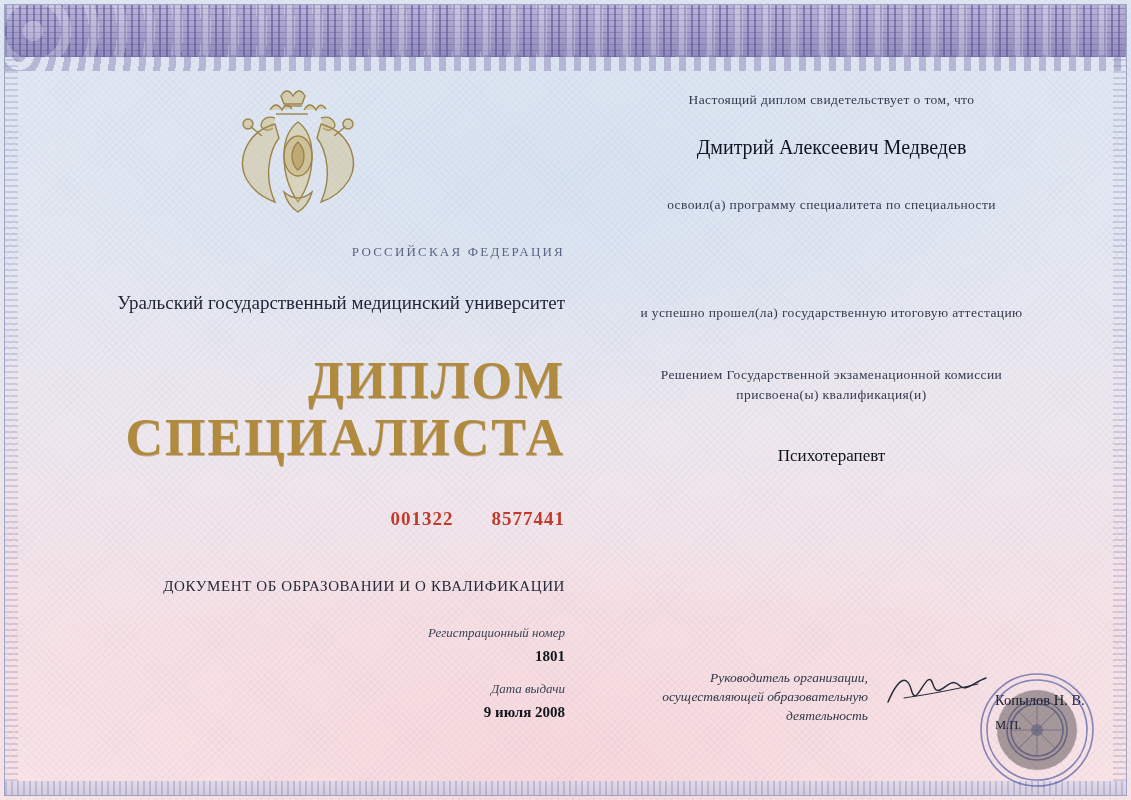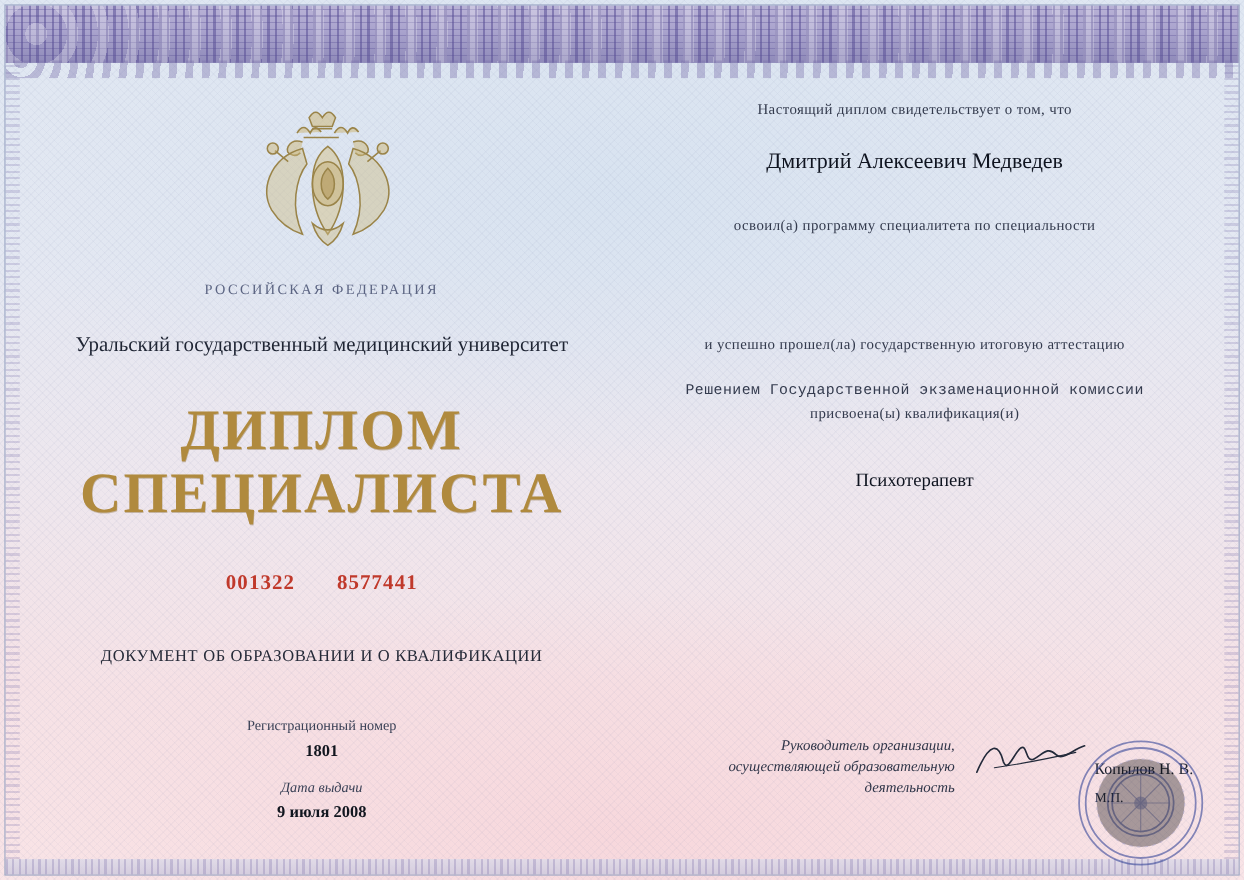--- a/index.html
+++ b/index.html
@@ -64,21 +64,21 @@
   }
   #leftband,#rightband{
     position:absolute;top:57px;bottom:19px;width:13px;
     background:repeating-linear-gradient(0deg, rgba(120,110,170,0.30) 0 2px, rgba(255,255,255,0) 2px 6px);
     opacity:.8;
   }
   #leftband{left:5px;}
   #rightband{right:5px;}
 
   .col{position:absolute;}
-  #leftcol{left:20px;top:73px;width:545px;text-align:center;}
+  #leftcol{left:20px;top:62px;width:545px;text-align:right;}
   #rightcol{left:564px;top:70px;width:535px;text-align:center;}
 
   
   .emblem{margin:18px auto 0;width:150px;height:150px;}
   .country{
     margin-top:14px;
     font-size:13px;letter-spacing:2.2px;color:#5b6482;
     font-variant:small-caps;
   }
   .univ{
@@ -96,34 +96,34 @@
   .title .l1{display:block;font-size:52px;}
   .title .l2{display:block;font-size:52px;margin-top:6px;}
   .numbers{
     margin-top:44px;color:#c0392b;font-weight:bold;font-size:19px;letter-spacing:1px;
   }
   .numbers .n2{margin-left:38px;}
   .docline{
     margin-top:48px;font-size:15px;letter-spacing:.6px;color:#252a38;
   }
   .reg{
-    margin-top:46px;font-size:13px;color:#3a4156;
+    margin-top:30px;font-size:13px;font-style:italic;color:#3a4156;
   }
   .regval{margin-top:7px;font-size:15px;font-weight:bold;color:#11161f;}
   .datelabel{margin-top:16px;font-size:13px;font-style:italic;color:#3a4156;}
   .dateval{margin-top:7px;font-size:15px;font-weight:bold;color:#11161f;}
 
   
   .r-small{font-size:13.5px;color:#333a4d;letter-spacing:.4px;}
   .r-line1{margin-top:22px;}
   .r-name{margin-top:28px;font-size:20px;color:#0f1420;}
   .r-line2{margin-top:38px;}
   .r-speciality{margin-top:46px;font-size:17px;color:#0f1420;}
   .r-line3{margin-top:92px;}
-  .r-line4{margin-top:23px;line-height:24px;font-family:Liberation Mono, monospace;}
+  .r-line4{margin-top:42px;line-height:24px;}
   .r-qual{margin-top:43px;font-size:17px;color:#0f1420;}
 
   #signblock{
     position:absolute;left:600px;bottom:48px;width:510px;height:90px;
   }
   .sign-role{
     position:absolute;left:18px;top:6px;width:250px;
     font-size:13.5px;font-style:italic;color:#303649;line-height:19px;text-align:right;
   }
   .sign-scribble{position:absolute;left:282px;top:6px;width:110px;height:42px;}

